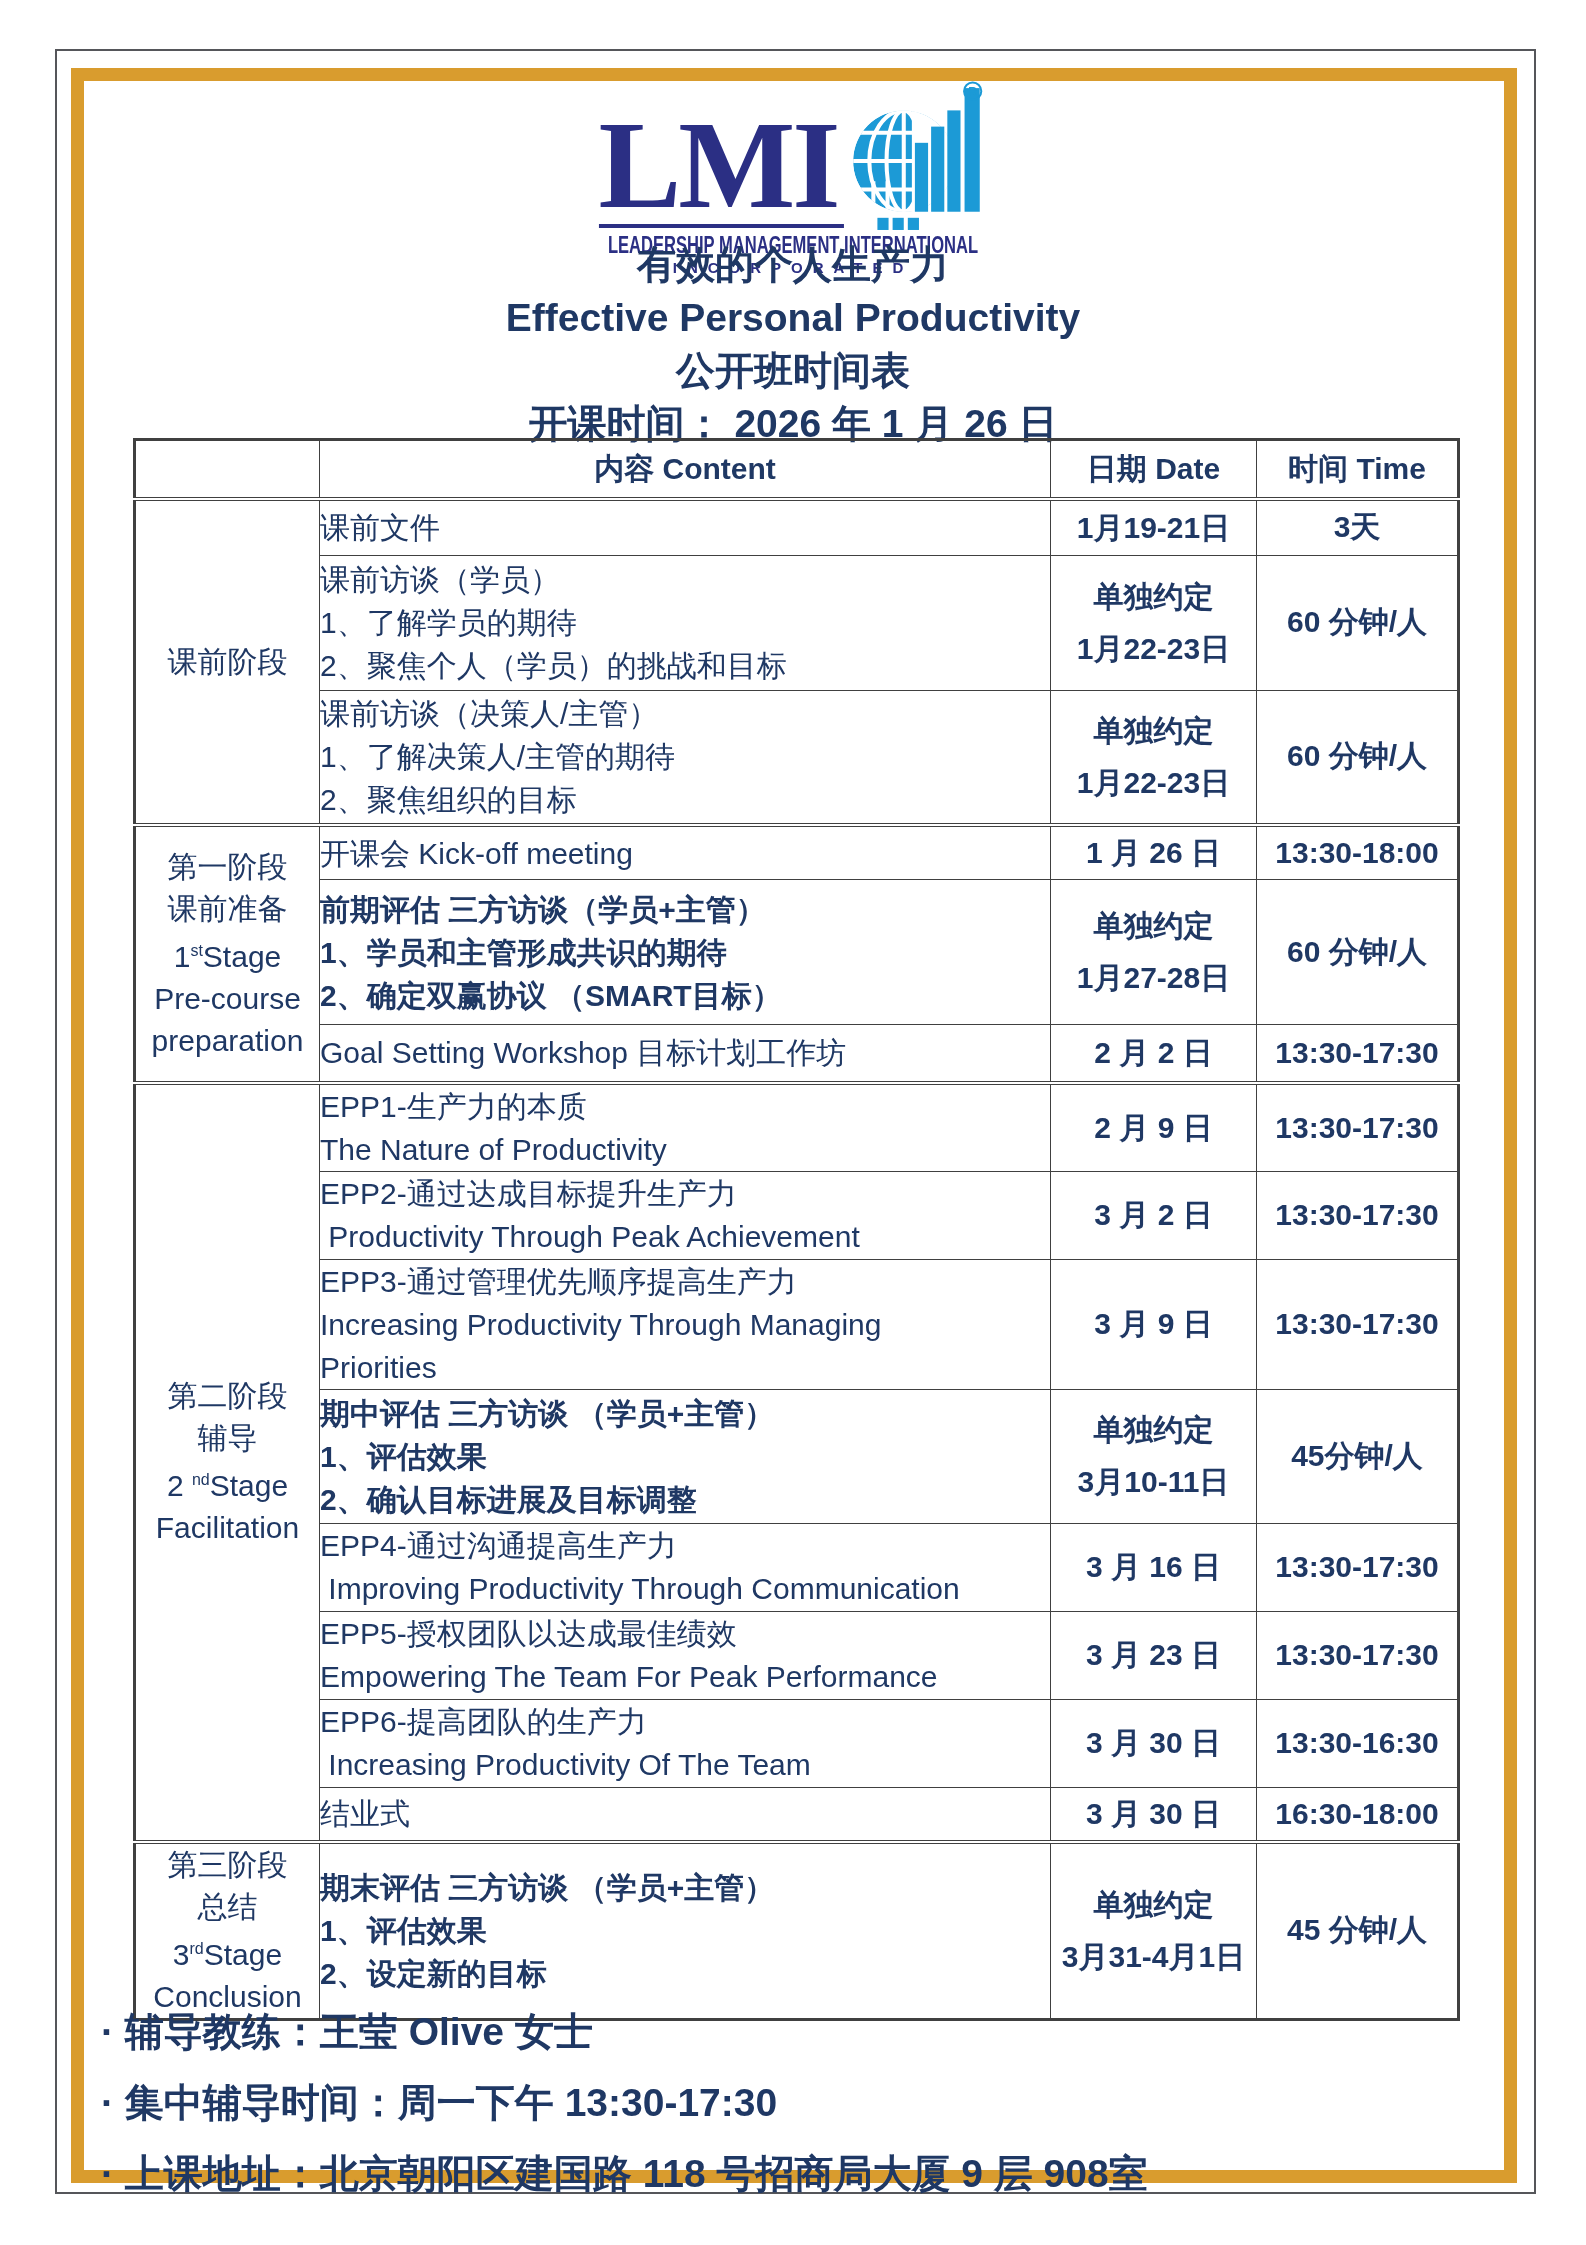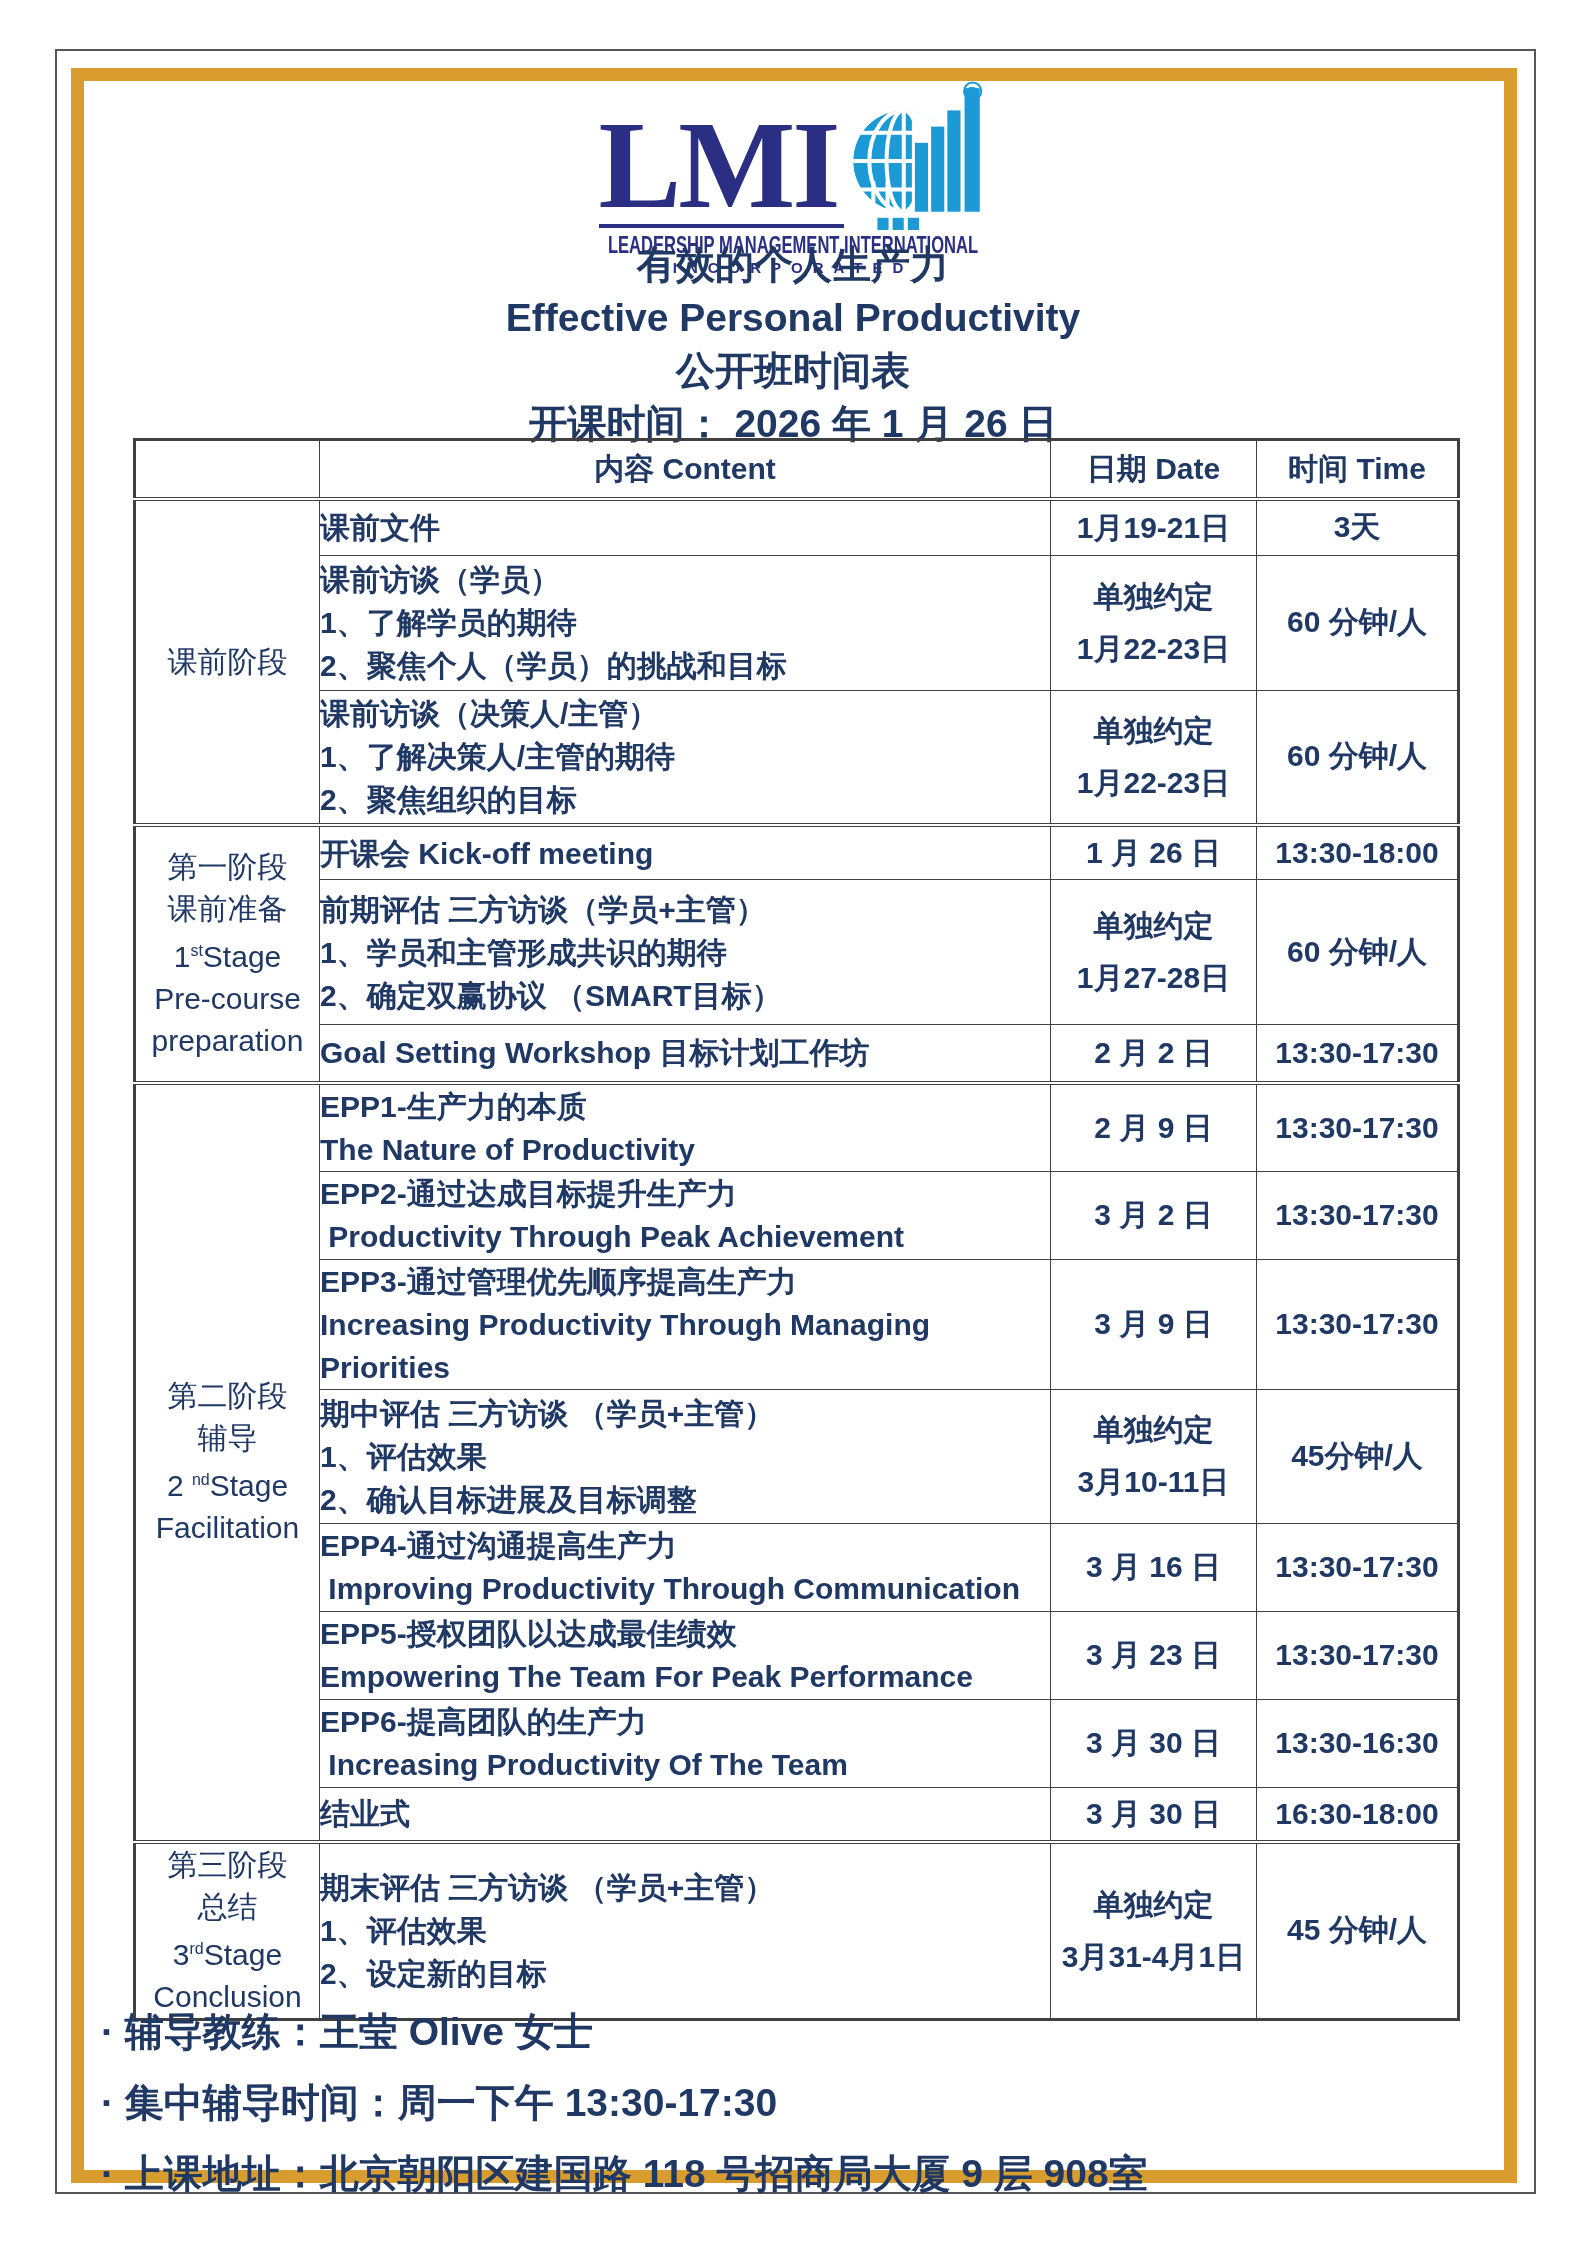--- a/index.html
+++ b/index.html
@@ -35,21 +35,21 @@
   }
   .schedule-table td,.schedule-table th{border:1.5px solid #404040;padding:0;vertical-align:middle;overflow:hidden;}
   .schedule-table{border:3px solid #404040;padding-left:39px;}
   thead th{font-weight:700;text-align:center;height:56px;font-size:30px;}
   thead tr{border-bottom:4px double #404040;}
   tr.group-end{border-bottom:4px double #404040;}
   tr.group-end > td{border-bottom:4px double #404040;margin-left:24px;}
   .c-stage{text-align:center;font-weight:400;line-height:42px;font-size:30px;}
   .c-stage sup{font-size:16px;text-align:right;}
   .c-content{text-align:left;padding:4px 10px 4px 13px;font-weight:400;line-height:43px;}
-  .c-content .cell-line{white-space:pre-wrap;font-weight:bold;}
+  .c-content .cell-line{white-space:pre-wrap;}
   .c-date{text-align:center;font-weight:700;line-height:52px;}
   .c-time{text-align:center;font-weight:700;}
   tr.bold-row .c-content{font-weight:700;}
 
   
   .footer{position:absolute;left:101px;top:1996px;width:1400px;font-weight:700;font-size:39px;line-height:71px;color:#1f3864;}
 </style>
 </head>
 <body>
 

